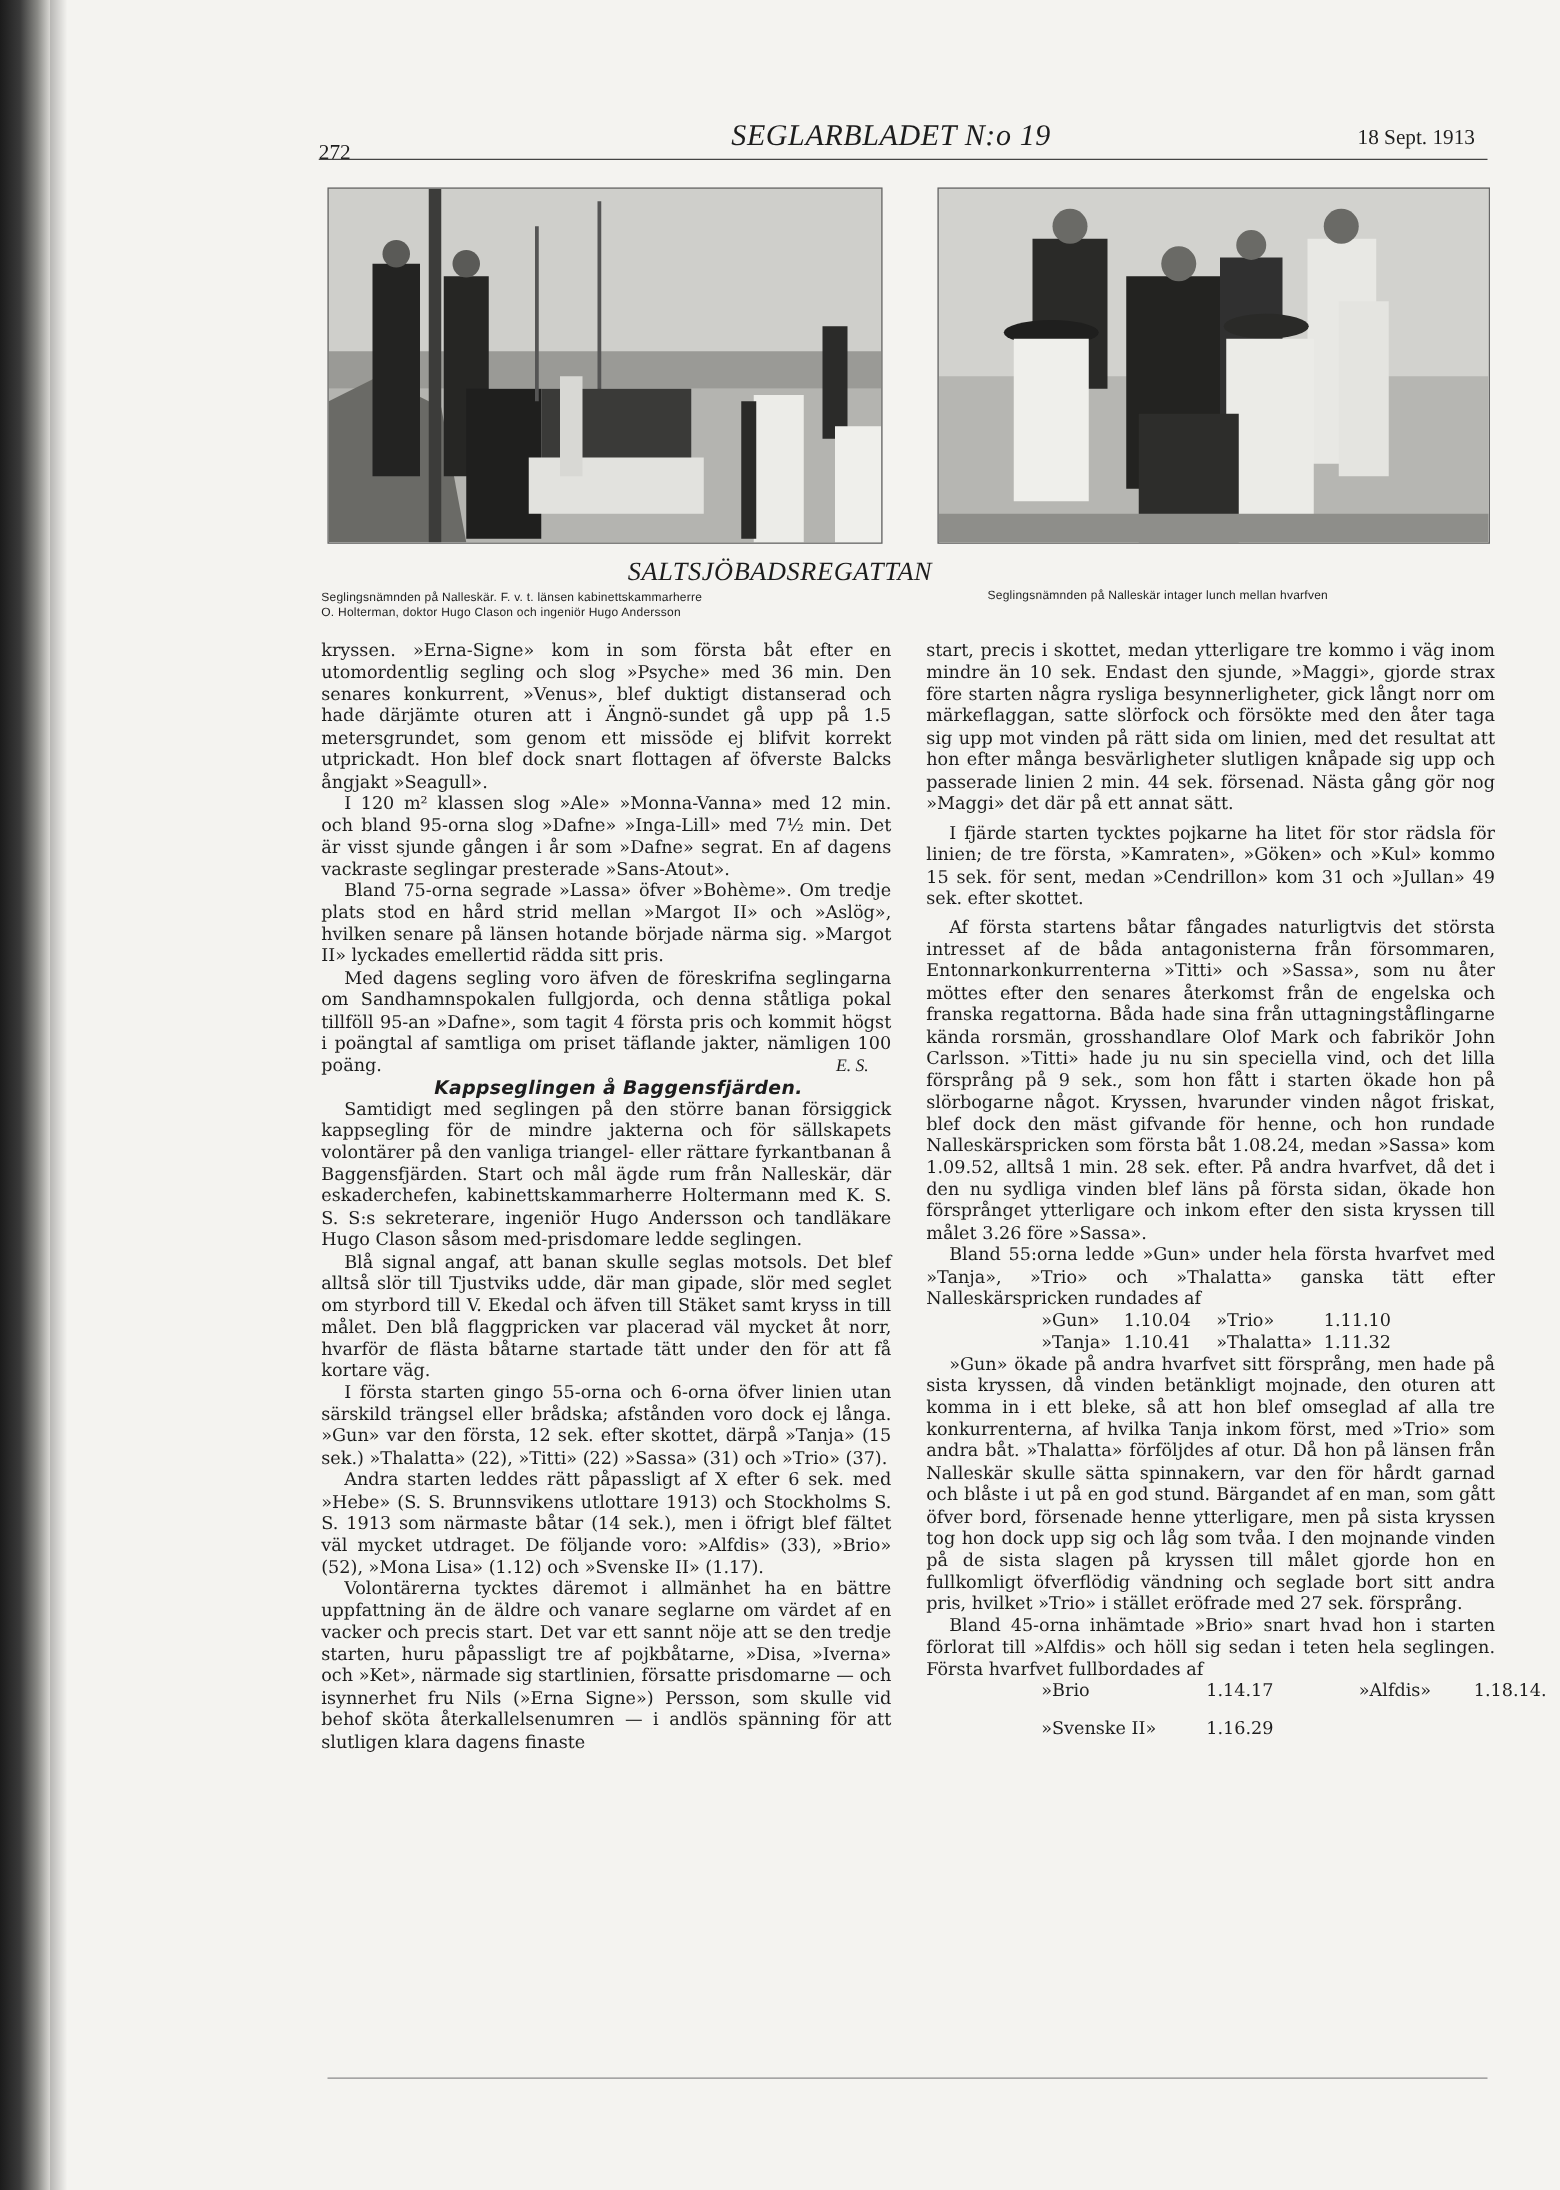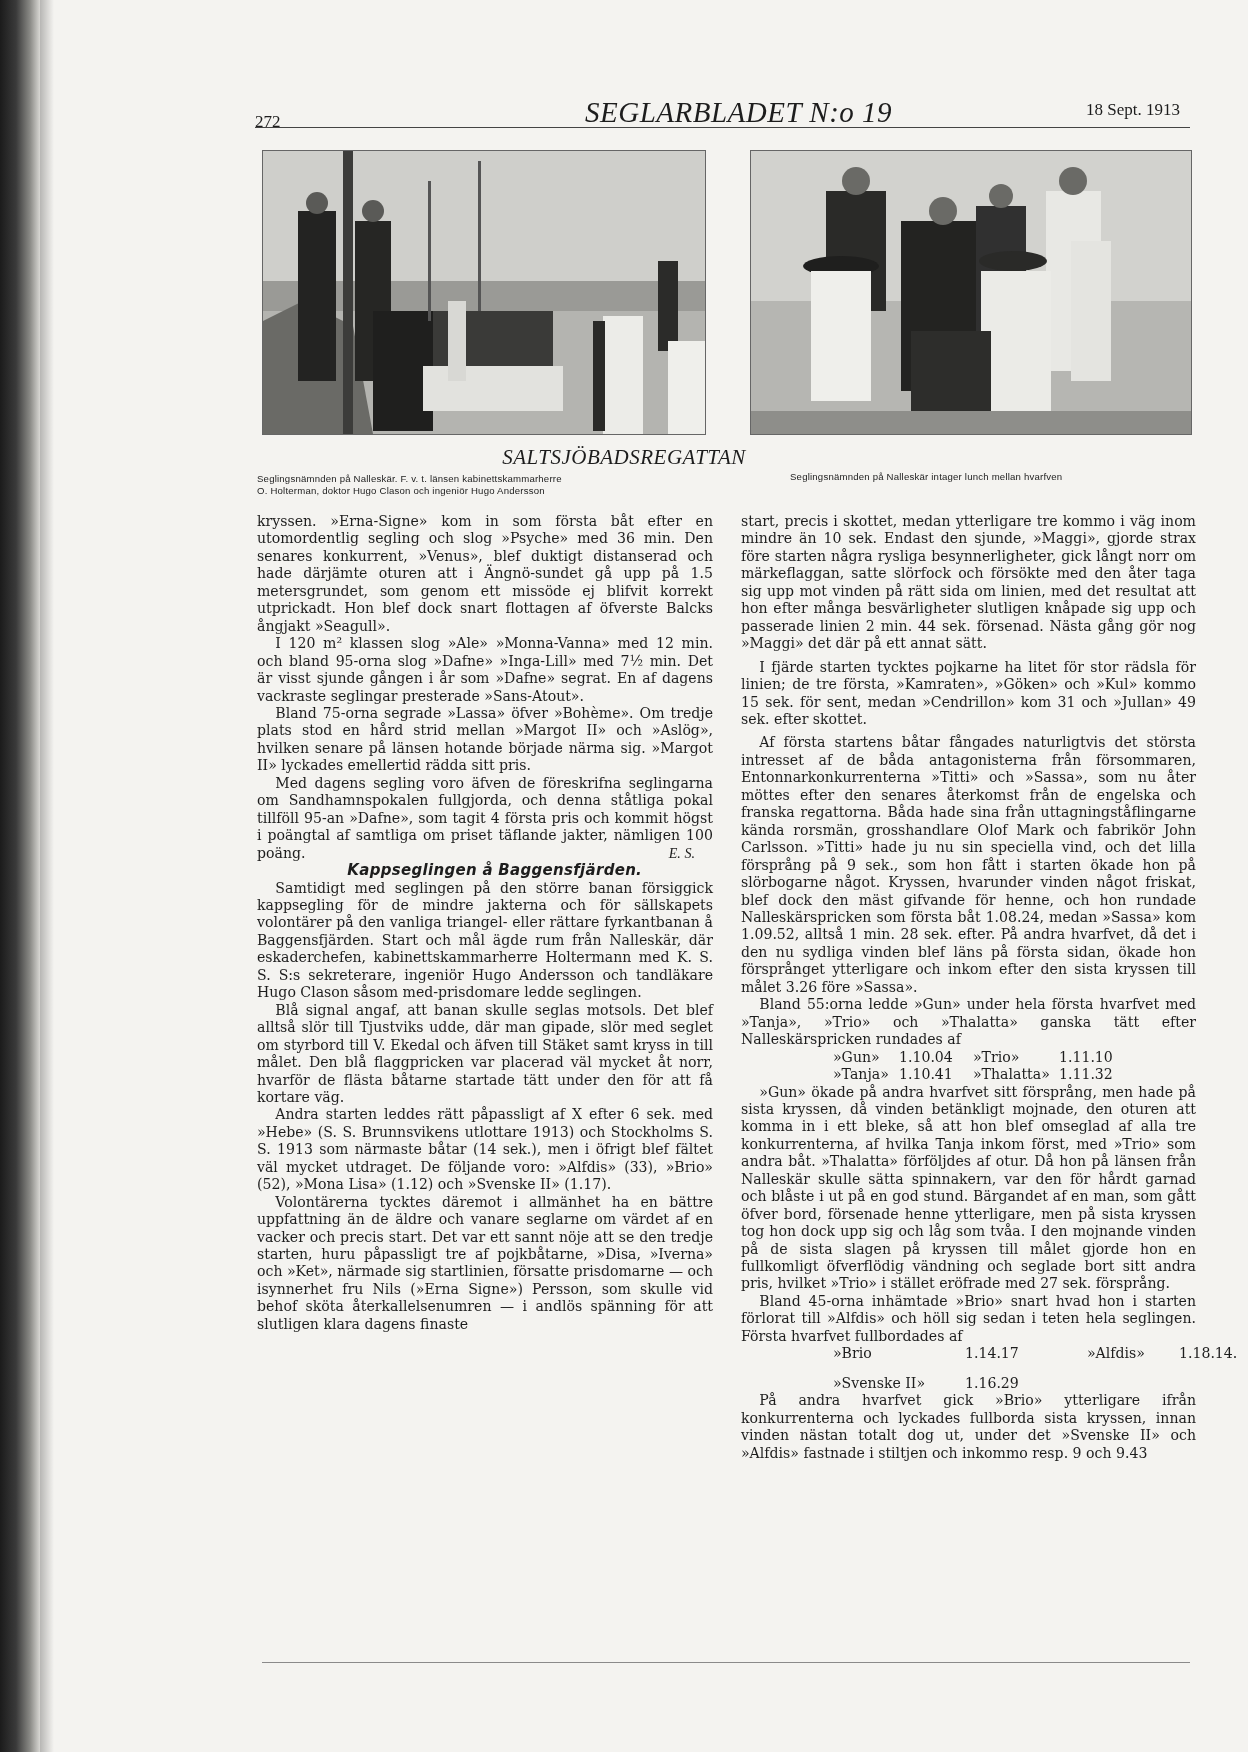--- a/index.html
+++ b/index.html
@@ -2,21 +2,21 @@
 <html><head>
 <meta charset="utf-8">
 <style>
   html,body{margin:0;padding:0;}
   body{width:1248px;height:1752px;background:#e9e9e6;position:relative;overflow:hidden;font-family:"DejaVu Serif","Liberation Serif",serif;color:#1d1d1d;}
   .page{position:absolute;left:40px;top:0;width:1208px;height:1752px;background:#f4f3f0;}
   .spine{position:absolute;left:0;top:0;width:40px;height:1752px;background:linear-gradient(90deg,#1b1b1b 0,#3a3a3a 40%,#8a8a86 75%,#d8d7d3 100%);}
   .spine-inner{position:absolute;left:40px;top:0;width:14px;height:1752px;background:linear-gradient(90deg,rgba(0,0,0,.25),rgba(0,0,0,0));}
   .header{position:absolute;top:96px;left:255px;width:945px;height:30px;font-family:"Liberation Serif",serif;}
   .pageno{position:absolute;left:0;top:16px;font-size:17px;}
-  .journal{position:absolute;left:330px;top:0;font-size:29px;font-style:italic;letter-spacing:.5px;}
+  .journal{position:absolute;left:330px;top:0;font-size:24px;font-style:italic;letter-spacing:.5px;}
   .date{position:absolute;right:20px;top:4px;font-size:17px;}
   .rule{position:absolute;top:127px;left:255px;width:935px;height:1px;background:#444;}
   .photo{position:absolute;top:150px;height:283px;border:1px solid #666;overflow:hidden;background:#c8c8c4;}
   .photo-left{left:262px;width:442px;}
   .photo-right{left:750px;width:440px;}
   .photo svg{width:100%;height:100%;display:block;}
   .section-title{position:absolute;top:445px;left:0;width:1248px;text-align:center;font-family:"Liberation Serif",serif;font-style:italic;font-size:21px;letter-spacing:.5px;}
   .caption{position:absolute;font-family:"Liberation Sans",sans-serif;font-size:9.6px;line-height:12px;letter-spacing:.2px;}
   .caption-left{left:257px;top:473px;width:450px;}
   .caption-right{left:790px;top:471px;width:400px;}
@@ -101,20 +101,21 @@
 <div class="caption caption-right">Seglingsnämnden på Nalleskär intager lunch mellan hvarfven</div>
 
 <div class="col col-left">
   <p class="noindent">kryssen.  »Erna-Signe» kom in som första båt efter en utomordentlig segling och slog »Psyche» med 36 min. Den senares konkurrent, »Venus», blef duktigt distanserad och hade därjämte oturen att i Ängnö-sundet gå upp på 1.5 metersgrundet, som genom ett missöde ej blifvit korrekt utprickadt.  Hon blef dock snart flottagen af öfverste Balcks ångjakt »Seagull».</p>
   <p>I 120 m² klassen slog »Ale» »Monna-Vanna» med 12 min. och bland 95-orna slog »Dafne» »Inga-Lill» med 7½ min.  Det är visst sjunde gången i år som »Dafne» segrat.  En af dagens vackraste seglingar presterade »Sans-Atout».</p>
   <p>Bland 75-orna segrade »Lassa» öfver »Bohème».  Om tredje plats stod en hård strid mellan »Margot II» och »Aslög», hvilken senare på länsen hotande började närma sig.  »Margot II» lyckades emellertid rädda sitt pris.</p>
   <p><span>Med dagens segling voro äfven de föreskrifna seglingarna om Sandhamnspokalen fullgjorda, och denna ståtliga pokal tillföll 95-an »Dafne», som tagit 4 första pris och kommit högst i poängtal af samtliga om priset täflande jakter, nämligen 100 poäng.</span><span class="sig">E. S.</span></p>
   <p class="subhead">Kappseglingen å Baggensfjärden.</p>
   <p>Samtidigt med seglingen på den större banan försiggick kappsegling för de mindre jakterna och för sällskapets volontärer på den vanliga triangel- eller rättare fyrkantbanan å Baggensfjärden.  Start och mål ägde rum från Nalleskär, där eskaderchefen, kabinettskammarherre Holtermann med K. S. S. S:s sekreterare, ingeniör Hugo Andersson och tandläkare Hugo Clason såsom med-prisdomare ledde seglingen.</p>
   <p>Blå signal angaf, att banan skulle seglas motsols.  Det blef alltså slör till Tjustviks udde, där man gipade, slör med seglet om styrbord till V. Ekedal och äfven till Stäket samt kryss in till målet.  Den blå flaggpricken var placerad väl mycket åt norr, hvarför de flästa båtarne startade tätt under den för att få kortare väg.</p>
+  <p>I första starten gingo 55-orna och 6-orna öfver linien utan särskild trängsel eller brådska; afstånden voro dock ej långa.  »Gun» var den första, 12 sek. efter skottet, därpå »Tanja» (15 sek.) »Thalatta» (22), »Titti» (22) »Sassa» (31) och »Trio» (37).</p>
   <p>Andra starten leddes rätt påpassligt af X efter 6 sek. med »Hebe» (S. S. Brunnsvikens utlottare 1913) och Stockholms S. S. 1913 som närmaste båtar (14 sek.), men i öfrigt blef fältet väl mycket utdraget.  De följande voro: »Alfdis» (33), »Brio» (52), »Mona Lisa» (1.12) och »Svenske II» (1.17).</p>
   <p>Volontärerna tycktes däremot i allmänhet ha en bättre uppfattning än de äldre och vanare seglarne om värdet af en vacker och precis start.  Det var ett sannt nöje att se den tredje starten, huru påpassligt tre af pojkbåtarne, »Disa, »Iverna» och »Ket», närmade sig startlinien, försatte prisdomarne — och isynnerhet fru Nils (»Erna Signe») Persson, som skulle vid behof sköta återkallelsenumren — i andlös spänning för att slutligen klara dagens finaste</p>
 </div>
 
 <div class="col col-right">
   <p class="noindent">start, precis i skottet, medan ytterligare tre kommo i väg inom mindre än 10 sek.  Endast den sjunde, »Maggi», gjorde strax före starten några rysliga besynnerligheter, gick långt norr om märkeflaggan, satte slörfock och försökte med den åter taga sig upp mot vinden på rätt sida om linien, med det resultat att hon efter många besvärligheter slutligen knåpade sig upp och passerade linien 2 min. 44 sek. försenad.  Nästa gång gör nog »Maggi» det där på ett annat sätt.</p>
   <p class="gap">I fjärde starten tycktes pojkarne ha litet för stor rädsla för linien; de tre första, »Kamraten», »Göken» och »Kul» kommo 15 sek. för sent, medan »Cendrillon» kom 31 och »Jullan» 49 sek. efter skottet.</p>
   <p class="gap">Af första startens båtar fångades naturligtvis det största intresset af de båda antagonisterna från försommaren, Entonnarkonkurrenterna »Titti» och »Sassa», som nu åter möttes efter den senares återkomst från de engelska och franska regattorna.  Båda hade sina från uttagningståflingarne kända rorsmän, grosshandlare Olof Mark och fabrikör John Carlsson.  »Titti» hade ju nu sin speciella vind, och det lilla försprång på 9 sek., som hon fått i starten ökade hon på slörbogarne något.  Kryssen, hvarunder vinden något friskat, blef dock den mäst gifvande för henne, och hon rundade Nalleskärspricken som första båt 1.08.24, medan »Sassa» kom 1.09.52, alltså 1 min. 28 sek. efter.  På andra hvarfvet, då det i den nu sydliga vinden blef läns på första sidan, ökade hon försprånget ytterligare och inkom efter den sista kryssen till målet 3.26 före »Sassa».</p>
   <p>Bland 55:orna ledde »Gun» under hela första hvarfvet med »Tanja», »Trio» och »Thalatta» ganska tätt efter Nalleskärspricken rundades af</p>
   <div class="results">
@@ -132,16 +133,15 @@
   <div class="results2">
     <span>»Brio</span>
     <span>1.14.17</span>
     <span>»Alfdis»</span>
     <span>1.18.14.</span>
     <span>»Svenske II»</span>
     <span>1.16.29</span>
     <span></span>
     <span></span>
   </div>
-  <p>På andra hvarfvet gick »Brio» ytterligare ifrån konkurrenterna och lyckades fullborda sista kryssen, innan vinden nästan totalt dog ut, under det »Svenske II» och »Alfdis» fastnade i stiltjen och inkommo resp. 9 och 9.43</p>
 </div>
 
 <div class="bottom-rule"></div>
 
 </body></html>

